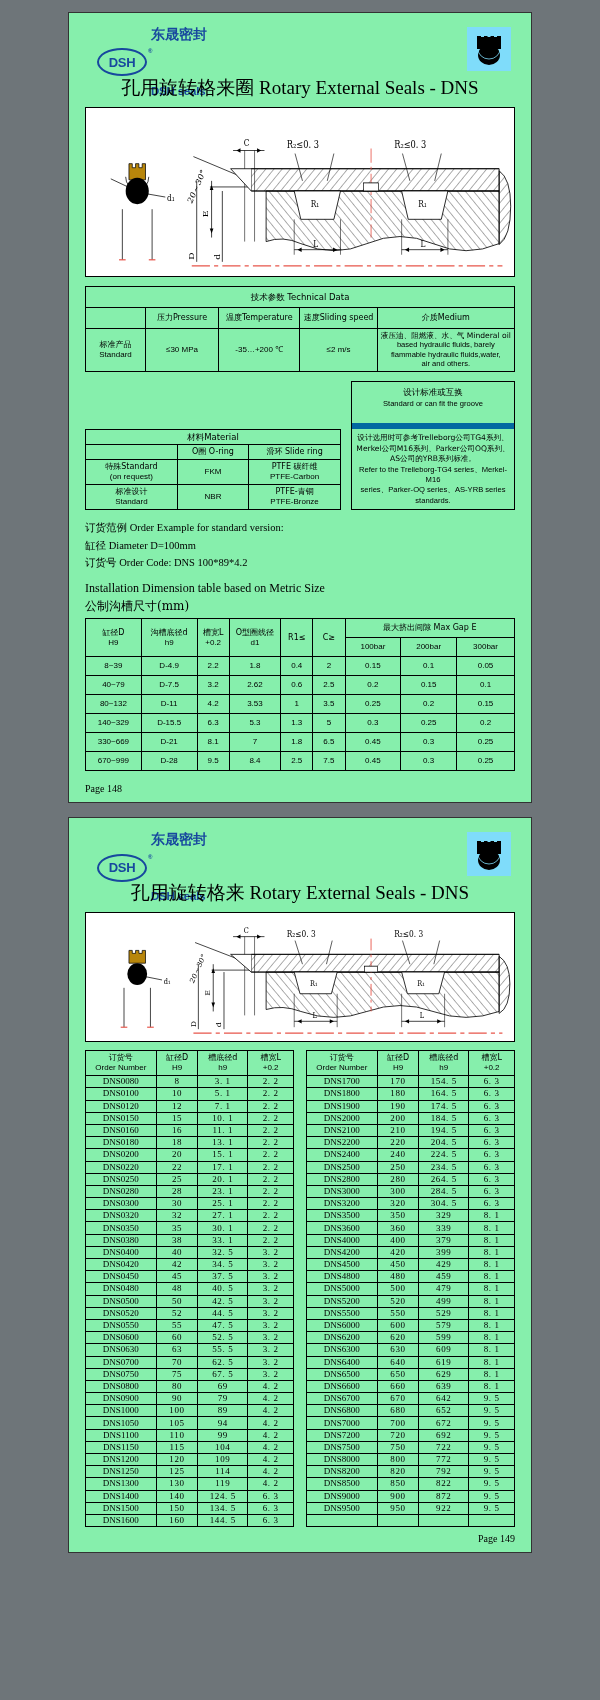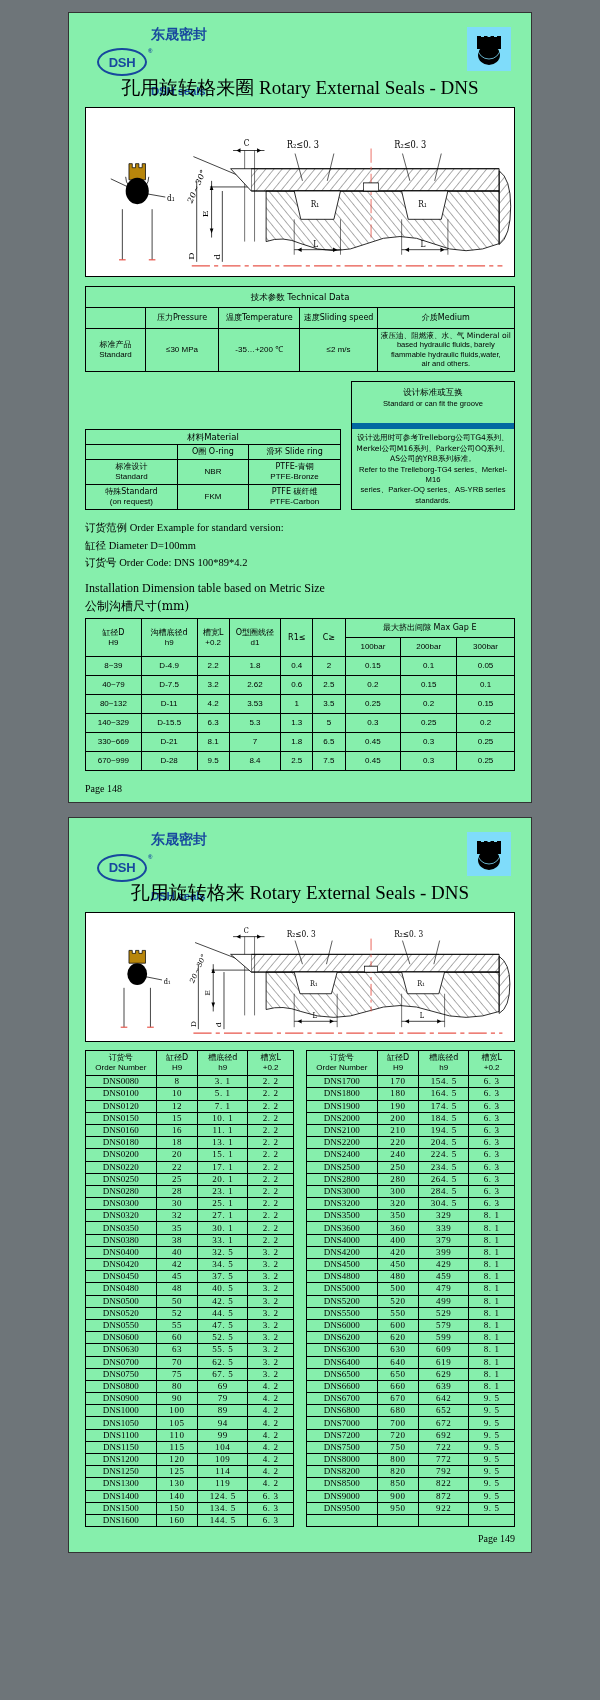--- a/index.html
+++ b/index.html
@@ -376,38 +376,38 @@
               <tr>
             <td colspan="3" class="cn" style="font-size:8.5px">材料Material</td>
           </tr>
           <tr>
             <td style="width:36%"></td>
             <td style="width:28%" class="cn">O圈 O-ring</td>
             <td style="width:36%" class="cn">滑环 Slide ring</td>
           </tr>
           <tr>
             <td>
+              <div class="cn">特殊Standard</div>
+              <div>(on request)</div>
+            </td>
+            <td>FKM</td>
+            <td>
+              <div class="cn">PTFE 碳纤维</div>
+              <div>PTFE-Carbon</div>
+            </td>
+          </tr>
+          <tr>
+            <td>
               <div class="cn">标准设计</div>
               <div>Standard</div>
             </td>
             <td>NBR</td>
             <td>
               <div class="cn">PTFE-青铜</div>
               <div>PTFE-Bronze</div>
-            </td>
-          </tr>
-          <tr>
-            <td>
-              <div class="cn">特殊Standard</div>
-              <div>(on request)</div>
-            </td>
-            <td>FKM</td>
-            <td>
-              <div class="cn">PTFE 碳纤维</div>
-              <div>PTFE-Carbon</div>
             </td>
           </tr>
         </tbody>
           </table>
       </div>
 
       <div class="std-wrap">
         <div class="std-box">
           <div class="std-top">
             <div class="cn std-title-cn">设计标准或互换</div>

